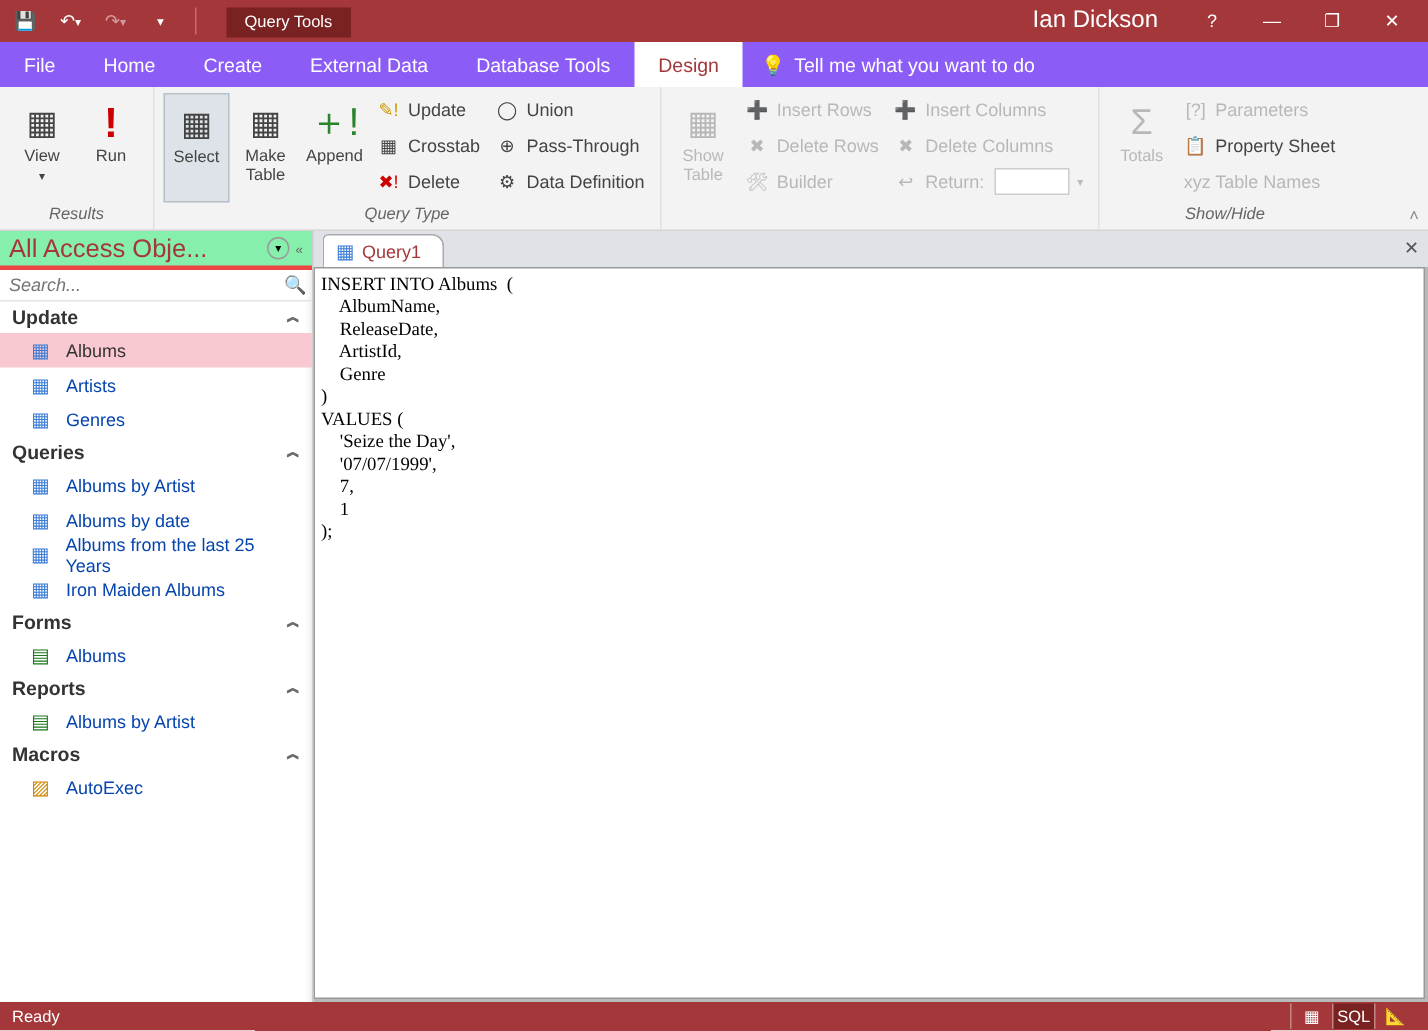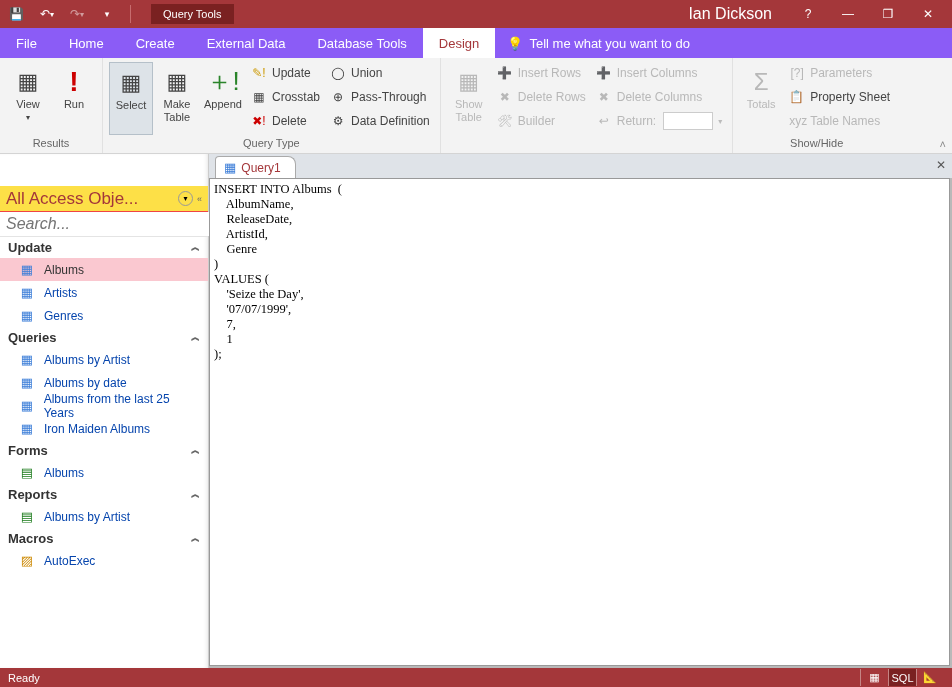--- a/index.html
+++ b/index.html
@@ -15,37 +15,37 @@
     .title-user { color:#fff; margin-right:18px; font-size:16px; }
     .winbtns { display:flex; gap:4px; }
     .winbtn { width:36px; height:24px; display:flex; align-items:center; justify-content:center; color:#fff; cursor:pointer; }
     .tabbar { height:30px; background:#8b5cf6; display:flex; align-items:flex-end;text-align:center; }
     .tab { padding:8px 16px 7px; color:#fff; font-size:13px; cursor:pointer; }
     .tab.active { background:#fff; color:#a4373a; }
     .tellme { display:flex; align-items:center; padding:7px 12px; color:#fff; font-size:13px; gap:6px; }
     .ribbon { height:96px; background:#f3f3f3; border-bottom:1px solid #d4d4d4; display:flex; position:relative; }
     .group { border-right:1px solid #e1e1e1; padding:4px 6px 0; display:flex; flex-direction:column; }
     .group-body { flex:1; display:flex; gap:2px; }
-    .group-label { font-size:11px; color:#666; text-align:center; padding:2px 0 4px; }
+    .group-label { font-size:11px; color:#666; text-align:center; padding:2px 0 4px;font-style:italic; }
     .bigbtn { width:44px; display:flex; flex-direction:column; align-items:center; padding:2px 2px; cursor:pointer; text-align:center; font-size:11px; color:#444; line-height:13px; }
     .bigbtn .ico { height:34px; display:flex; align-items:center; justify-content:center; font-size:22px; }
     .bigbtn.sel { background:#dde3e8; border:1px solid #b5c0c9; }
     .col { display:flex; flex-direction:column; gap:2px; }
     .smbtn { display:flex; align-items:center; gap:5px; padding:1px 4px; cursor:pointer; font-size:12px; color:#444; height:22px; }
     .smbtn.disabled { color:#b8b8b8; cursor:default; }
     .smbtn .ico { width:16px; text-align:center; }
     .ribbon-collapse { position:absolute; right:6px; bottom:3px; font-size:11px; color:#888; cursor:pointer; }
     .workarea { display:flex; height:calc(687px - 28px - 30px - 96px - 19px); }
     .navpane { width:209px; border-right:1px solid #ccc; background:#fff; display:flex; flex-direction:column; box-shadow:inset -3px 0 5px -3px rgba(0,0,0,0.15); }
-    .nav-header { height:26px; background:#fde047; border-bottom:1px solid #ef4444; display:flex; align-items:center; padding:0 6px;margin-top:32px; }
+    .nav-header { height:26px; background:#86efac; border-bottom:3px solid #ef4444; display:flex; align-items:center; padding:0 6px; }
     .nav-title { color:#a4373a; font-size:17px; flex:1; overflow:hidden; white-space:nowrap; }
     .nav-dd { width:15px; height:15px; border:1px solid #999; border-radius:50%; display:flex; align-items:center; justify-content:center; font-size:8px; margin-left:4px; cursor:pointer; }
     .nav-coll { margin-left:4px; font-size:9px; cursor:pointer; color:#666;}
     .nav-search { display:flex; border-bottom:1px solid #e4e4e4; }
-    .nav-search input { flex:1; border:none; padding:3px 6px; font-size:16px; font-style:italic; color:#888; outline:none; }
+    .nav-search input { flex:1; border:none; padding:3px 6px; font-size:12px; font-style:italic; color:#888; outline:none; }
     .nav-search .sico { width:22px; display:flex; align-items:center; justify-content:center; color:#888; cursor:pointer; font-size:12px; }
     .nav-group-h { display:flex; align-items:center; padding:3px 8px; font-weight:bold; font-size:13px; color:#333; }
     .nav-group-h .sp { flex:1; }
     .nav-group-h .chev { font-size:9px; color:#666; cursor:pointer; }
     .nav-item { display:flex; align-items:center; gap:8px; padding:3px 8px 3px 18px; font-size:12px; color:#0645ad; cursor:pointer; height:23px; }
     .nav-item.sel { background:#fac8d0; color:#333; }
     .nav-item .oico { width:18px; height:16px; display:flex; align-items:center; justify-content:center; font-size:13px; }
     .ico-table { color:#3b7dd8; }
     .ico-query { color:#3b7dd8; }
     .ico-form { color:#1a7a1a; }

